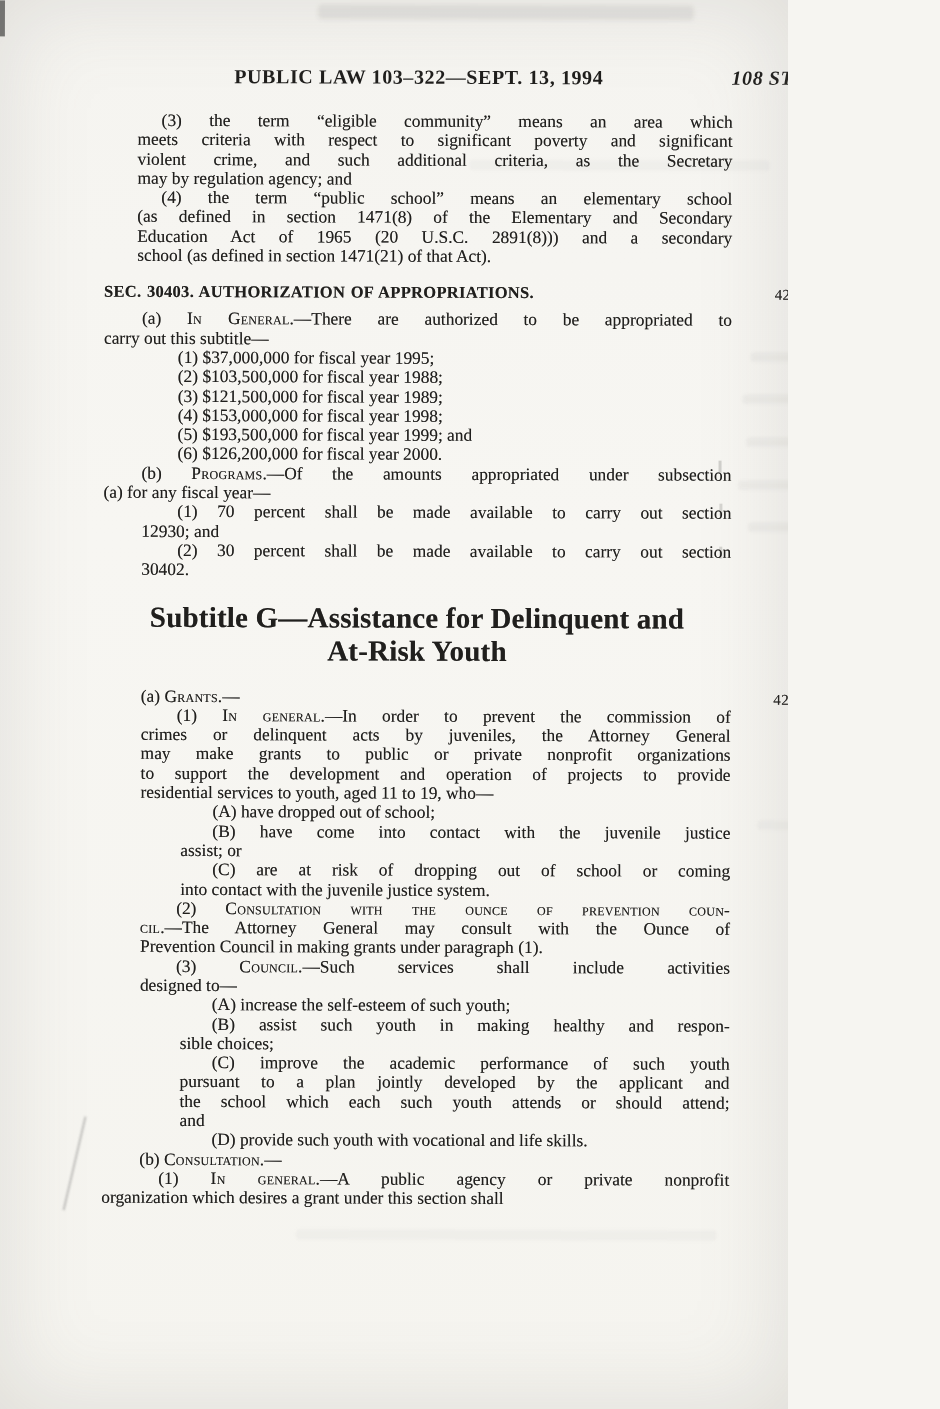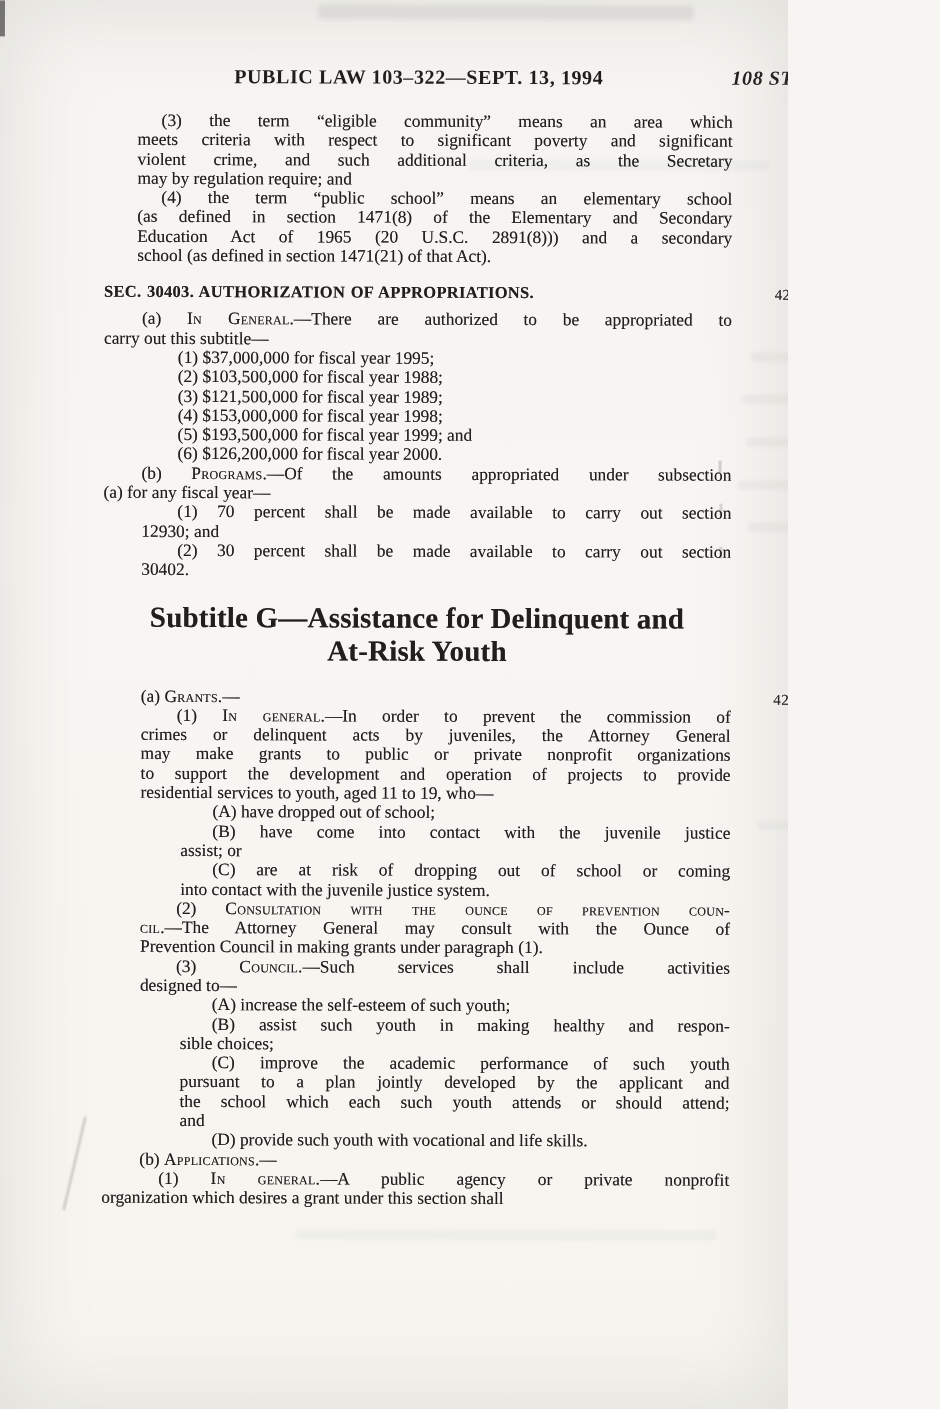--- a/index.html
+++ b/index.html
@@ -122,21 +122,21 @@
     <div class="runhead">
       <span class="law">PUBLIC LAW 103–322—SEPT. 13, 1994</span>
       <span class="stat">108 STAT. 1855</span>
     </div>
 
     <div class="doc" id="doc-body">
         <div class="para def">
           <div class="line first"><span>(3) the term “eligible community” means an area which</span></div>
           <div class="line"><span>meets criteria with respect to significant poverty and significant</span></div>
           <div class="line"><span>violent crime, and such additional criteria, as the Secretary</span></div>
-          <div class="line last"><span>may by regulation require; and</span></div>
+          <div class="line last"><span>may by regulation agency; and</span></div>
         </div>
         <div class="para def">
           <div class="line first"><span>(4) the term “public school” means an elementary school</span></div>
           <div class="line"><span>(as defined in section 1471(8) of the Elementary and Secondary</span></div>
           <div class="line"><span>Education Act of 1965 (20 U.S.C. 2891(8))) and a secondary</span></div>
           <div class="line last"><span>school (as defined in section 1471(21) of that Act).</span></div>
         </div>
         <div class="sec-heading"><span>SEC. 30403. AUTHORIZATION OF APPROPRIATIONS.</span><span class="margin-note">42 USC 13793.</span></div>
         <div class="para sub1">
           <div class="line first"><span>(a) </span><span class="sc">In General</span><span>.—There are authorized to be appropriated to</span></div>
@@ -217,21 +217,21 @@
         <div class="para item3">
           <div class="line first"><span>(C) improve the academic performance of such youth</span></div>
           <div class="line"><span>pursuant to a plan jointly developed by the applicant and</span></div>
           <div class="line"><span>the school which each such youth attends or should attend;</span></div>
           <div class="line last"><span>and</span></div>
         </div>
         <div class="para item3">
           <div class="line first last"><span>(D) provide such youth with vocational and life skills.</span></div>
         </div>
         <div class="para sub1">
-          <div class="line first last"><span>(b) </span><span class="sc">Applications</span><span>.—</span></div>
+          <div class="line first last"><span>(b) </span><span class="sc">Consultation</span><span>.—</span></div>
         </div>
         <div class="para sub2">
           <div class="line first"><span>(1) </span><span class="sc">In general</span><span>.—A public agency or private nonprofit</span></div>
           <div class="line last"><span>organization which desires a grant under this section shall</span></div>
         </div>
       </div>
 
   </div>
 </div>
 

